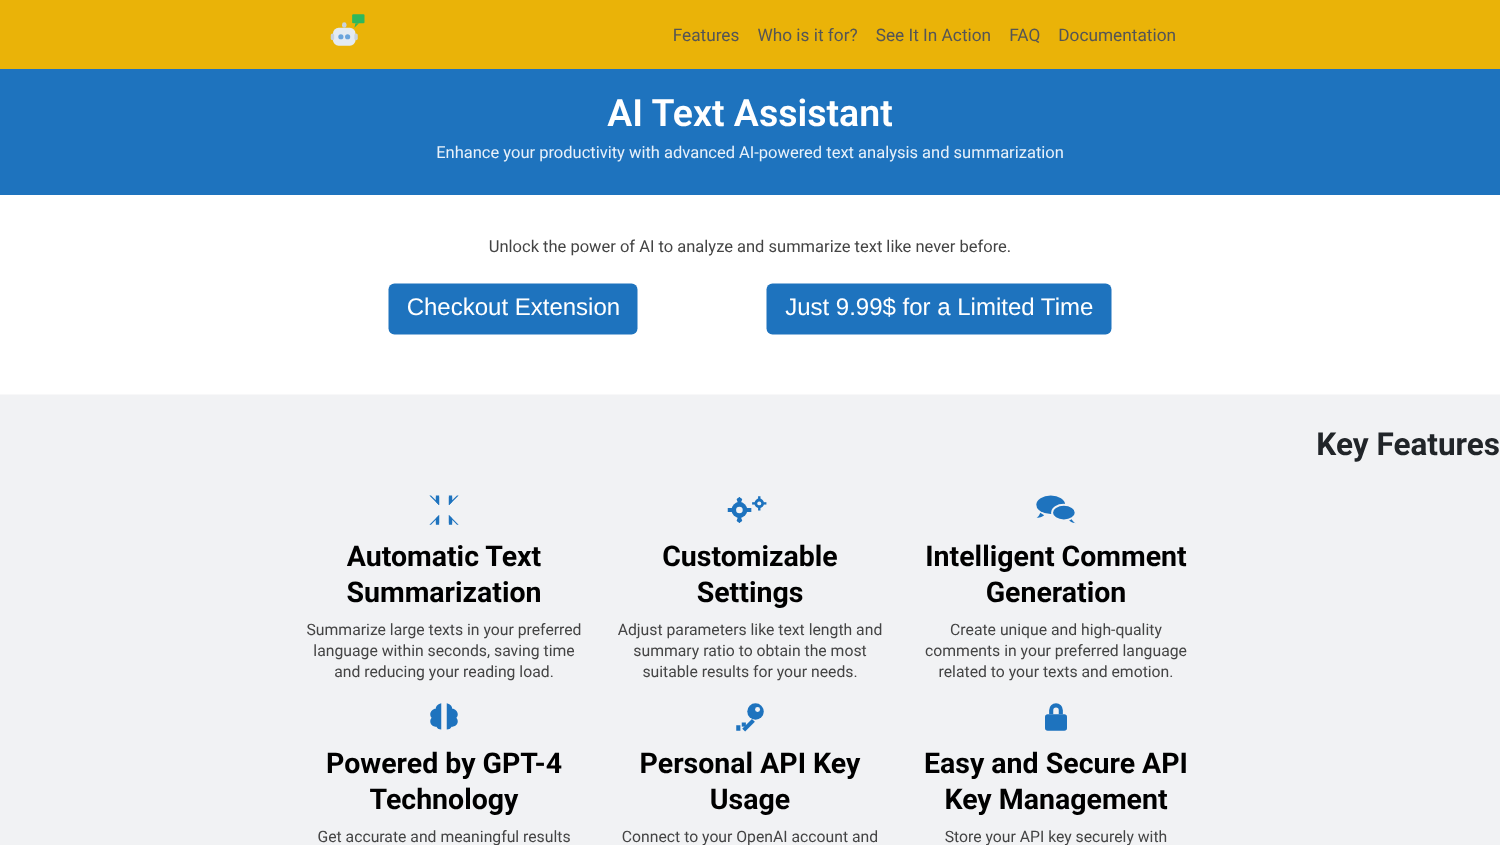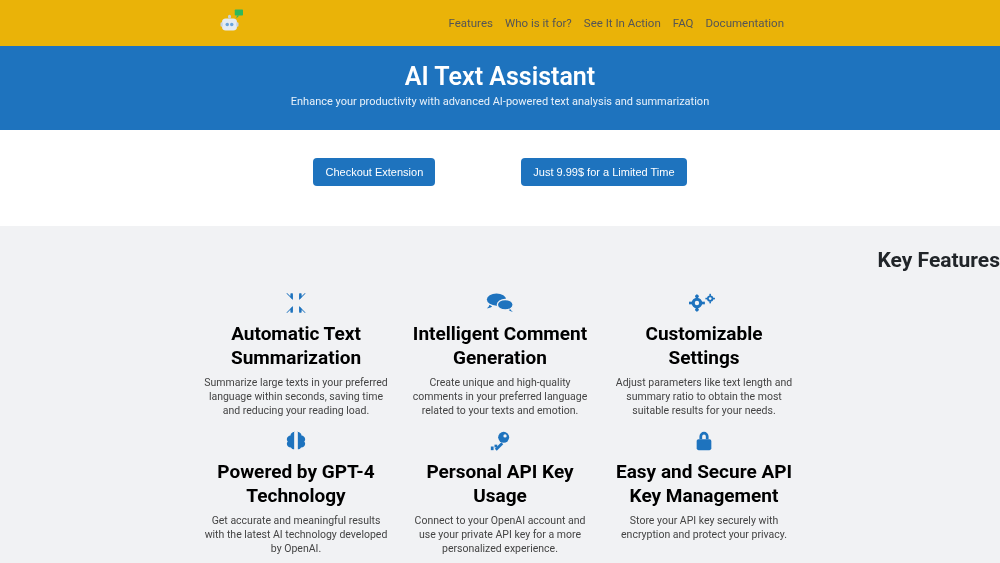--- a/index.html
+++ b/index.html
@@ -50,21 +50,21 @@
   .intro h2 { font-size: 21px; font-weight: 700; margin-bottom: 14px; }
   .intro p { font-size: 11px; color: #444; margin-bottom: 18px; }
   .btn-row {
     display: flex;
     justify-content: center;
     gap: 86px;
   }
   .btn {
     background: #1e73be;
     color: #fff;
-    font-size: 11px;
+    font-size: 16px;
     border: none;
     border-radius: 4px;
     padding: 8px 12px;
     cursor: pointer;
   }
   
   .features {
     background: #f1f2f4;
     padding: 22px 0 30px;
   }
@@ -133,20 +133,21 @@
     <span>Documentation</span>
   </div>
 </div>
 
 <div class="hero">
   <h1>AI Text Assistant</h1>
   <p>Enhance your productivity with advanced AI-powered text analysis and summarization</p>
 </div>
 
 <div class="intro">
+  <p>Unlock the power of AI to analyze and summarize text like never before.</p>
   <div class="btn-row">
     <button class="btn">Checkout Extension</button>
     <button class="btn">Just 9.99$ for a Limited Time</button>
   </div>
 </div>
 
 <div class="features">
   <h2>Key Features</h2>
   <div class="feature-grid">
 
@@ -158,33 +159,20 @@
             <g>
               <polygon points="3,3 9,9 9,3 7,3 7,6 4,3"></polygon>
               <polygon points="21,3 15,9 15,3 17,3 17,6 20,3"></polygon>
               <polygon points="3,21 9,15 9,21 7,21 7,18 4,21"></polygon>
               <polygon points="21,21 15,15 15,21 17,21 17,18 20,21"></polygon>
             </g>
           </svg>
       </div>
       <h3>Automatic Text Summarization</h3>
       <p>Summarize large texts in your preferred language within seconds, saving time and reducing your reading load.</p>
-    </div>
-
-    <div class="feature">
-      <div class="ficon">
-        <svg width="28" height="22" viewBox="0 0 32 24">
-            <ellipse cx="12" cy="8" rx="11" ry="7"></ellipse>
-            <path d="M4 14c-1 3-3 4-3 4s4 0 6-2"></path>
-            <ellipse cx="22" cy="14" rx="9" ry="6" fill="#1e73be" stroke="#f1f2f4" stroke-width="1.5"></ellipse>
-            <path d="M28 19c1 2 3 3 3 3s-3 0-5-2"></path>
-          </svg>
-      </div>
-      <h3>Intelligent Comment Generation</h3>
-      <p>Create unique and high-quality comments in your preferred language related to your texts and emotion.</p>
     </div>
 
     <div class="feature">
       <div class="ficon">
         <svg width="30" height="22" viewBox="0 0 34 24">
             <g transform="translate(9,12)">
               <circle r="6"></circle>
               <rect x="-1.5" y="-9" width="3" height="4"></rect>
               <rect x="-1.5" y="5" width="3" height="4"></rect>
               <rect x="-9" y="-1.5" width="4" height="3"></rect>
@@ -204,20 +192,33 @@
               <circle r="2.5" fill="#f1f2f4"></circle>
             </g>
           </svg>
       </div>
       <h3>Customizable Settings</h3>
       <p>Adjust parameters like text length and summary ratio to obtain the most suitable results for your needs.</p>
     </div>
 
     <div class="feature">
       <div class="ficon">
+        <svg width="28" height="22" viewBox="0 0 32 24">
+            <ellipse cx="12" cy="8" rx="11" ry="7"></ellipse>
+            <path d="M4 14c-1 3-3 4-3 4s4 0 6-2"></path>
+            <ellipse cx="22" cy="14" rx="9" ry="6" fill="#1e73be" stroke="#f1f2f4" stroke-width="1.5"></ellipse>
+            <path d="M28 19c1 2 3 3 3 3s-3 0-5-2"></path>
+          </svg>
+      </div>
+      <h3>Intelligent Comment Generation</h3>
+      <p>Create unique and high-quality comments in your preferred language related to your texts and emotion.</p>
+    </div>
+
+    <div class="feature">
+      <div class="ficon">
         <svg width="26" height="22" viewBox="0 0 28 24">
             <path d="M13 2c-3 0-5 2-5 4-2 0-4 2-4 4 0 1 .3 2 1 2.6-.5.7-1 1.6-1 2.4 0 2.5 2 4 4.5 4 .7 1.5 2 2 3.5 2V2z"></path>
             <path d="M15 2c3 0 5 2 5 4 2 0 4 2 4 4 0 1-.3 2-1 2.6.5.7 1 1.6 1 2.4 0 2.5-2 4-4.5 4-.7 1.5-2 2-3.5 2V2z"></path>
           </svg>
       </div>
       <h3>Powered by GPT-4 Technology</h3>
       <p>Get accurate and meaningful results with the latest AI technology developed by OpenAI.</p>
     </div>
 
     <div class="feature">

